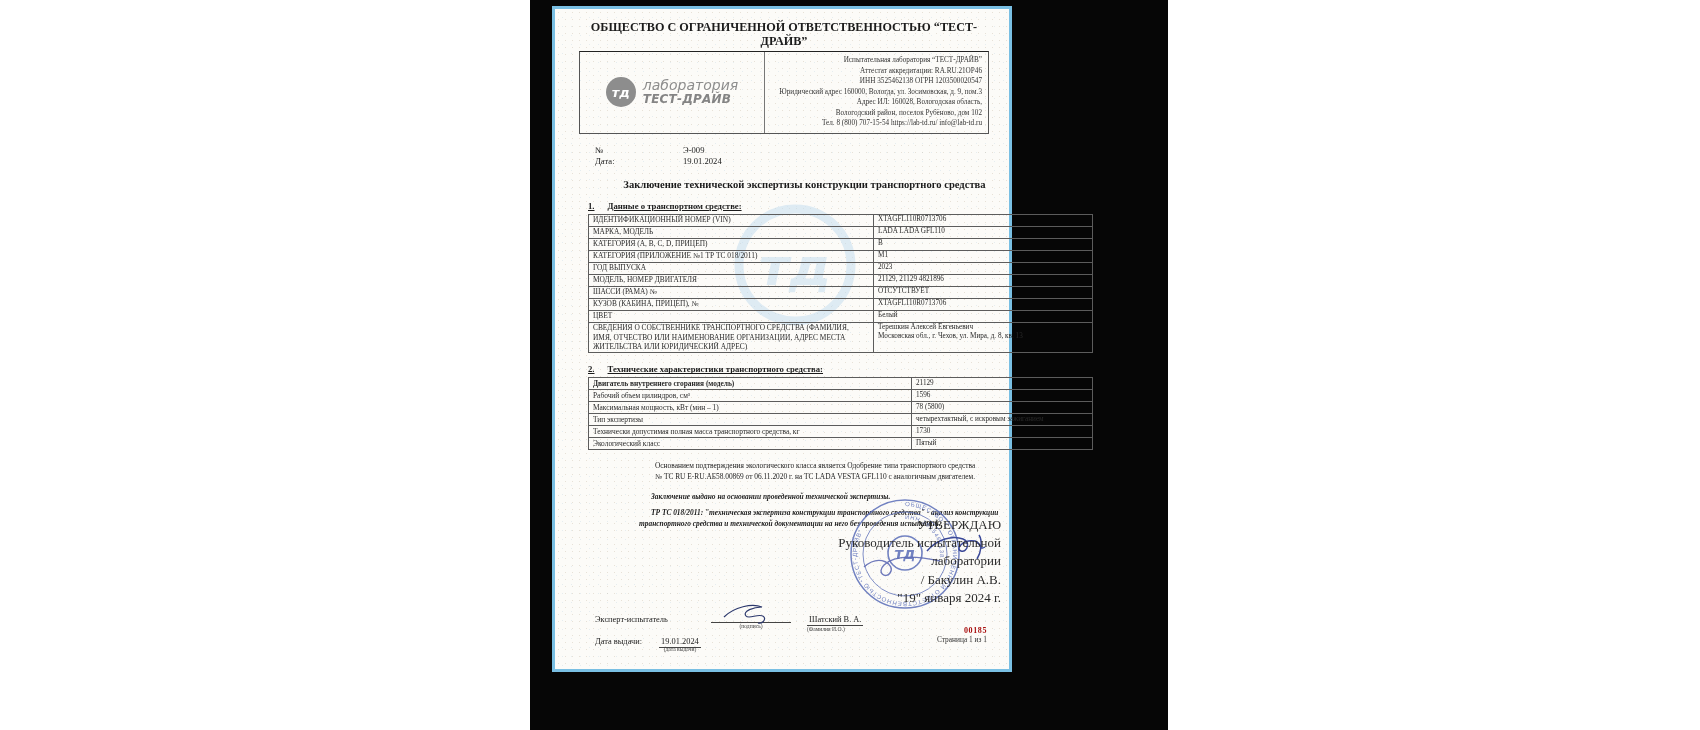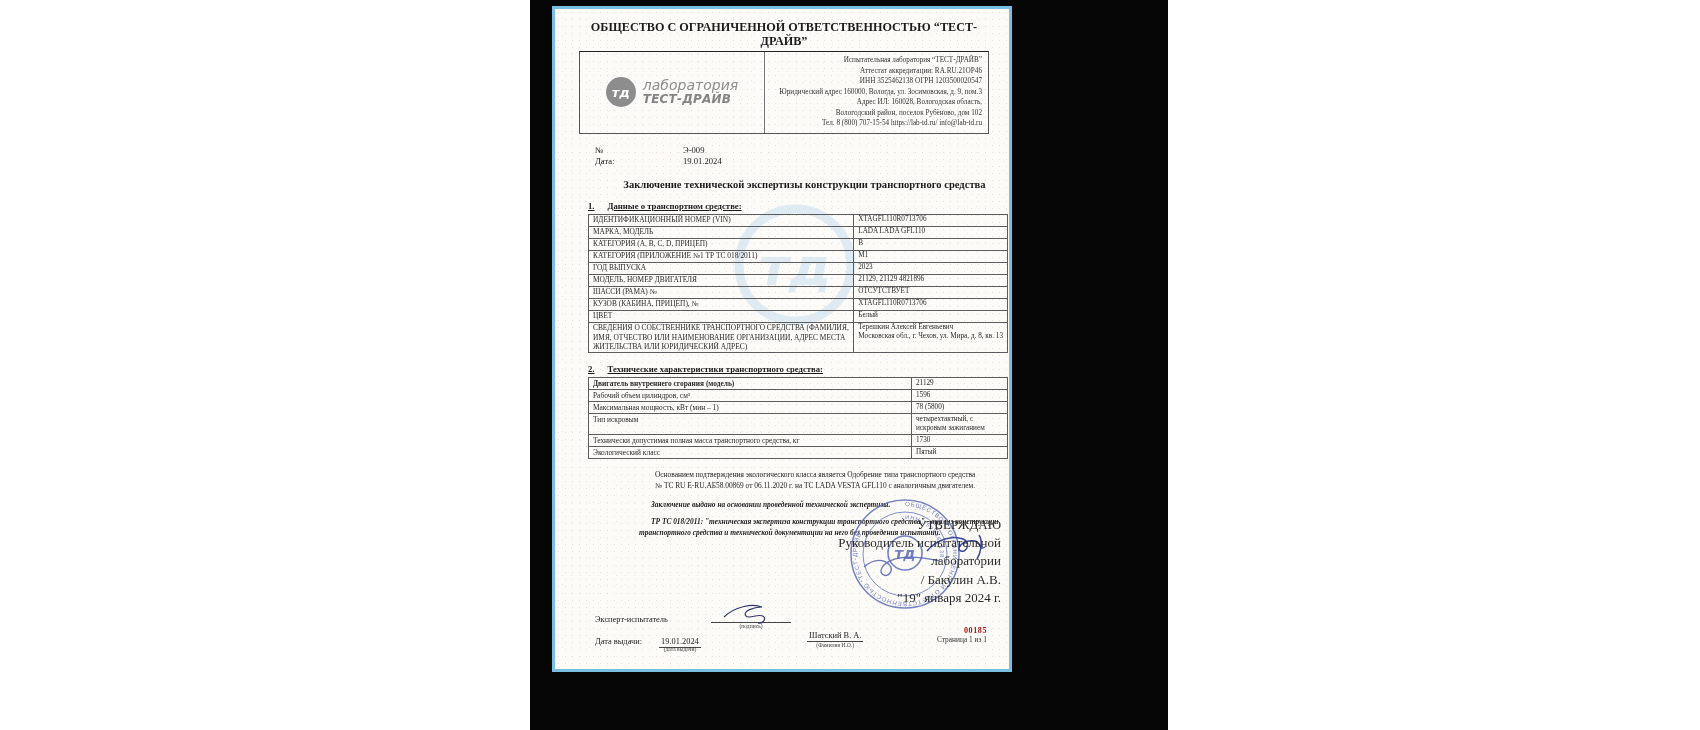--- a/index.html
+++ b/index.html
@@ -56,21 +56,21 @@
   .num-block { margin:11px 0 0 40px; font-size:8.6px; line-height:1.35; }
   .num-row { display:flex; }
   .num-row .nlbl { width:88px; }
 
   .doc-title { margin-top:11px; text-align:center; font-weight:bold; font-size:10.6px; color:#1b1b1b;padding-left:45px; }
 
   .sec-heading { margin:11px 0 3px 33px; font-size:8.7px; font-weight:bold; text-decoration:underline; color:#1b1b1b; }
   .sec-heading .sec-num { margin-right:13px; }
 
   table.doc-table {
-    border-collapse:collapse; margin-left:33px; width:420px;
+    border-collapse:collapse; margin-left:33px; width:505px;
     font-size:7.4px; line-height:1.28; color:#2a2a2a;
   }
   table.doc-table td { border:1px solid #5c5c5c; padding:0.5px 4px 1px; vertical-align:top; }
   table.t1 td.lblcol { width:285px; }
   table.t2 td.lblcol { width:323px; }
   td.valcol { font-size:7.2px; }
   .nowrapline { white-space:nowrap; }
   .boldlbl { font-weight:bold;margin-top:37px; }
 
   .eco-par { margin:10px 6px 0 100px; font-size:7.4px; line-height:1.5; width:348px; }
@@ -87,21 +87,21 @@
     position:absolute; right:8px; top:507px; width:175px;
     text-align:right; font-size:13px; line-height:1.4; color:#2b2b2b;
   }
   .dir-sign { position:absolute; left:368px; top:520px; }
 
   .expert-row { position:absolute; left:40px; top:606px; width:410px; height:30px; font-size:8.4px; }
   .expert-label { position:absolute; left:0; top:0; }
   .sig-wrap { position:absolute; left:116px; top:-14px; width:80px; text-align:center; }
   .sig-line { border-bottom:0.8px solid #444; height:22px; }
   .caption { font-size:5.6px; color:#444; line-height:1.3; }
-  .name-wrap { position:absolute; left:212px; top:16px; text-align:center; }
+  .name-wrap { position:absolute; left:212px; top:0; }
   .uline { border-bottom:0.8px solid #444; padding:0 2px 0.5px; }
 
   .date-row { position:absolute; left:40px; top:628px; font-size:8.4px; }
   .date-label { display:inline-block; width:62px; }
   .date-wrap { display:inline-block; text-align:center; vertical-align:top; }
 
   .footer { position:absolute; right:22px; top:617px; text-align:right; }
   .footer-code { font-size:8px; font-weight:bold; color:#a80f0f; letter-spacing:.6px; line-height:1.2; }
   .footer-page { font-size:7.4px; color:#333; line-height:1.2; }
 </style>
@@ -216,21 +216,21 @@
             </tr>
         <tr>
               <td class="lblcol">Рабочий объем цилиндров, см³</td>
               <td class="valcol">1596</td>
             </tr>
         <tr>
               <td class="lblcol">Максимальная мощность, кВт (мин – 1)</td>
               <td class="valcol">78 (5800)</td>
             </tr>
         <tr>
-              <td class="lblcol">Тип искровым</td>
+              <td class="lblcol">Тип экспертизы</td>
               <td class="valcol">четырехтактный, с искровым зажиганием</td>
             </tr>
         <tr>
               <td class="lblcol">Технически допустимая полная масса транспортного средства, кг</td>
               <td class="valcol">1730</td>
             </tr>
         <tr>
               <td class="lblcol">Экологический класс</td>
               <td class="valcol">Пятый</td>
             </tr>

